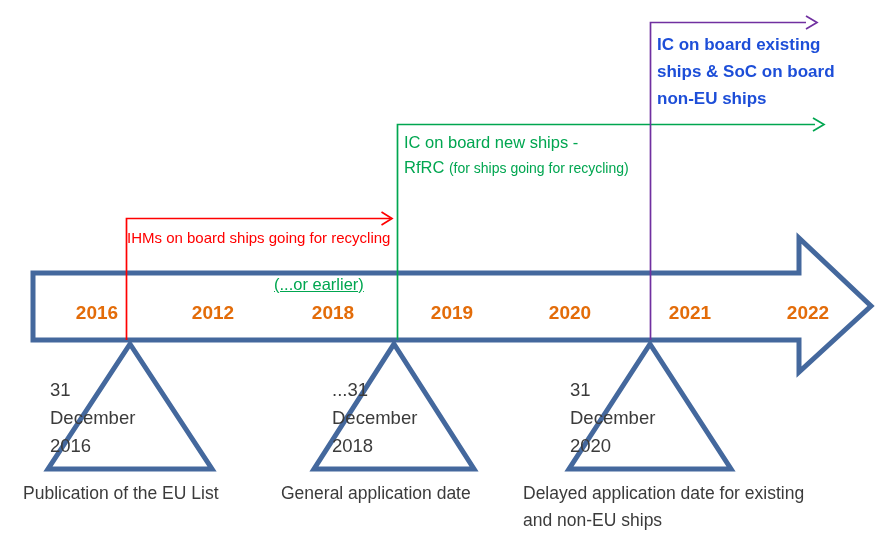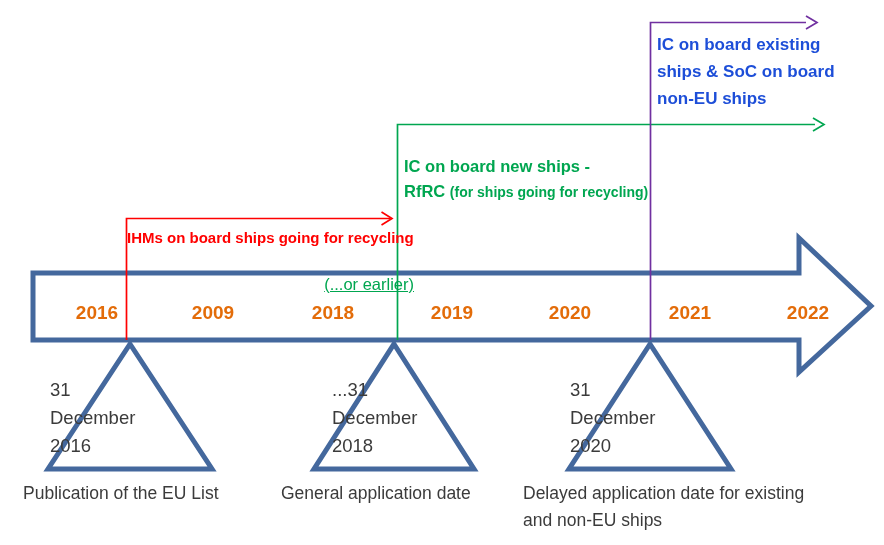--- a/index.html
+++ b/index.html
@@ -7,27 +7,27 @@
     position:relative;width:884px;height:545px;background:#ffffff;
     font-family:"Liberation Sans",sans-serif;overflow:hidden;
   }
   .shapes{position:absolute;left:0;top:0;}
   .abs{position:absolute;white-space:nowrap;}
   .year{
     position:absolute;top:302px;width:84px;text-align:center;
     font-size:19px;font-weight:bold;color:#E36C09;
   }
   .or-earlier{
-    position:absolute;left:274px;top:275px;width:140px;text-align:right;
+    position:absolute;left:274px;top:275px;width:140px;text-align:left;
     font-size:16.5px;color:#00A650;text-decoration:underline;
   }
   .red-label{
-    left:127px;top:229px;font-size:15px;font-weight:bold;color:#FF0000;
+    left:127px;top:229px;font-size:15px;font-weight:normal;color:#FF0000;
   }
-  .green-block{left:404px;top:133px;color:#00A650;font-weight:bold;margin-top:24px;}
+  .green-block{left:404px;top:133px;color:#00A650;font-weight:normal;}
   .green-line1{font-size:16.5px;}
   .green-line2{font-size:16.5px;margin-top:6px;}
   .green-paren{font-size:14px;}
   .purple-block{
     left:657px;top:31px;color:#1d4ed8;font-weight:bold;
     font-size:17px;line-height:27px;
   }
   .tri-date{
     position:absolute;top:376px;width:160px;text-align:left;
     font-size:18.5px;line-height:28px;color:#3B3B3B;
@@ -53,21 +53,21 @@
 
     <path d="M650.5,340 L650.5,22.5 L806,22.5" fill="none" stroke="#7030A0" stroke-width="1.7"></path>
     <path d="M806,16 L817,22.5 L806,29" fill="none" stroke="#7030A0" stroke-width="1.7"></path>
 
     <polygon points="130,344 212,469 48,469" fill="#ffffff" stroke="#44689D" stroke-width="5"></polygon>
     <polygon points="394,344 474,469 314,469" fill="#ffffff" stroke="#44689D" stroke-width="5"></polygon>
     <polygon points="650,344 731,469 569,469" fill="#ffffff" stroke="#44689D" stroke-width="5"></polygon>
   </svg>
 
   <div class="year" style="left:55px">2016</div>
-  <div class="year" style="left:171px">2009</div>
+  <div class="year" style="left:171px">2012</div>
   <div class="year" style="left:291px">2018</div>
   <div class="year" style="left:410px">2019</div>
   <div class="year" style="left:528px">2020</div>
   <div class="year" style="left:648px">2021</div>
   <div class="year" style="left:766px">2022</div>
 
   <div class="or-earlier">(...or earlier)</div>
 
   <div class="abs red-label">IHMs on board ships going for recycling</div>
 

